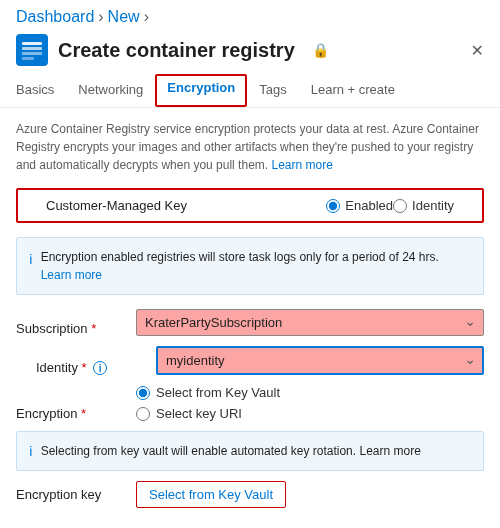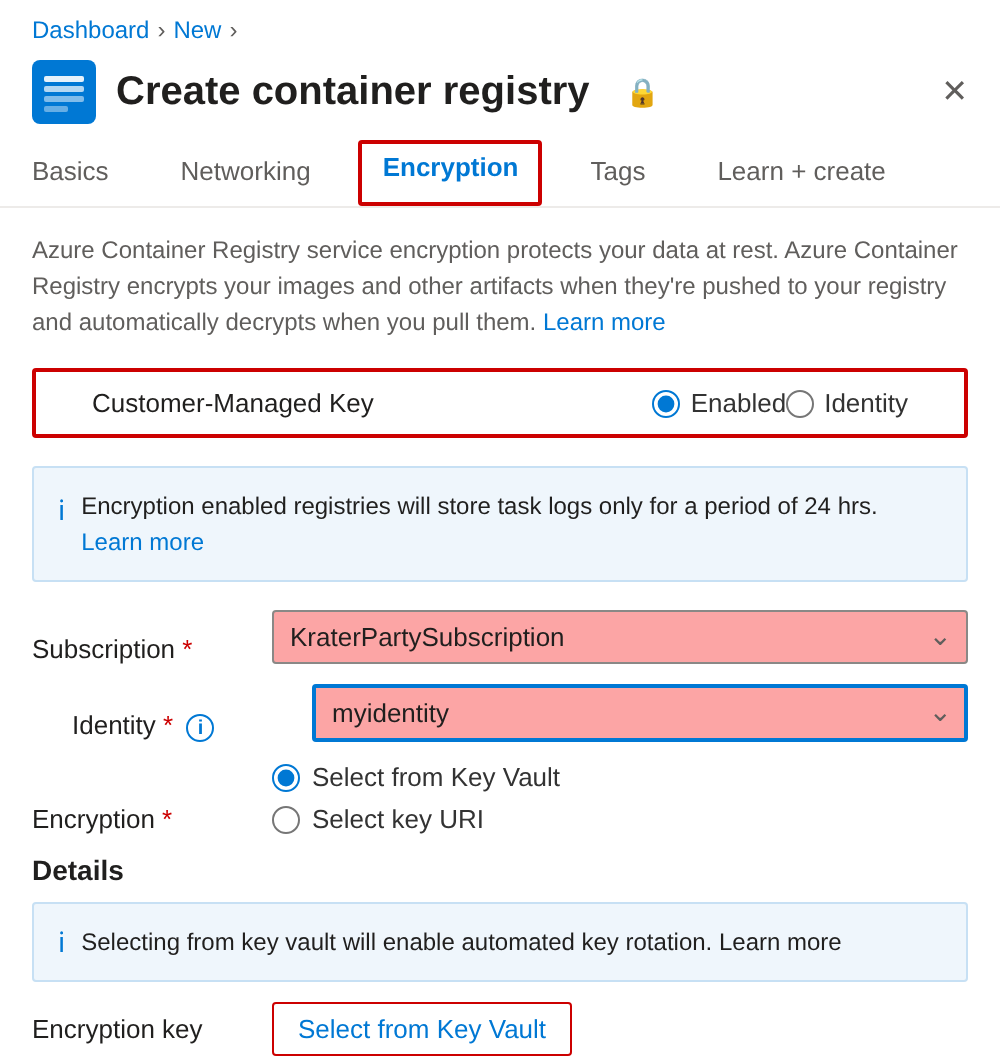--- a/index.html
+++ b/index.html
@@ -10,21 +10,21 @@
       color: #333;
       width: 500px;
       min-height: 528px;
       overflow: hidden;
     }
 
     .breadcrumb {
       display: flex;
       align-items: center;
       padding: 8px 16px 4px;
-      font-size: 12px;
+      font-size: 16px;
       color: #0078d4;
       gap: 4px;
     }
     .breadcrumb span { color: #605e5c; }
     .breadcrumb a { color: #0078d4; text-decoration: none; cursor: pointer; }
     .breadcrumb-sep { color: #605e5c; }
 
     .header {
       display: flex;
       align-items: center;
@@ -51,21 +51,21 @@
     .close-icon {
       font-size: 16px;
       color: #605e5c;
       cursor: pointer;
     }
 
     .tabs {
       display: flex;
       border-bottom: 1px solid #edebe9;
       padding: 0 16px;
-      gap: 12px;
+      gap: 0;
     }
     .tab {
       padding: 8px 12px;
       font-size: 13px;
       color: #605e5c;
       cursor: pointer;
       border-bottom: 2px solid transparent;
       white-space: nowrap;
     }
     .tab:first-child { padding-left: 0; }
@@ -393,21 +393,20 @@
         <label class="radio-option-row">
           <input type="radio" name="encryption" style="">
           <span>Select key URI</span>
         </label>
       </div>
     </div>
 
   </div>
 
   <div class="details-section">
-    <div class="details-title">Details</div>
 
     <div class="info-box-small">
       <span class="info-icon">ℹ</span>
       <span>
         <span>Selecting from key vault will enable automated key rotation.</span>
         <a>Learn more</a>
       </span>
     </div>
 
     <div class="encryption-key-row">

